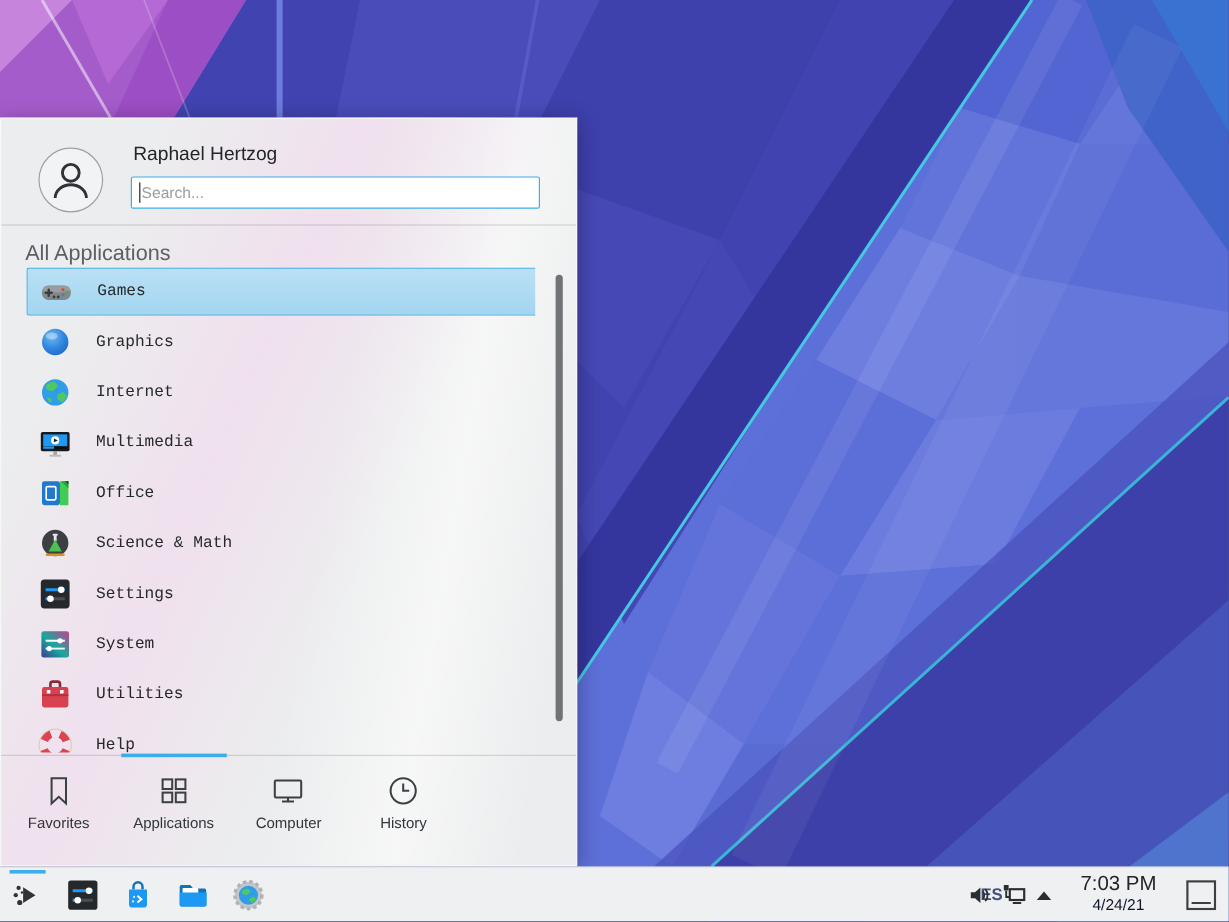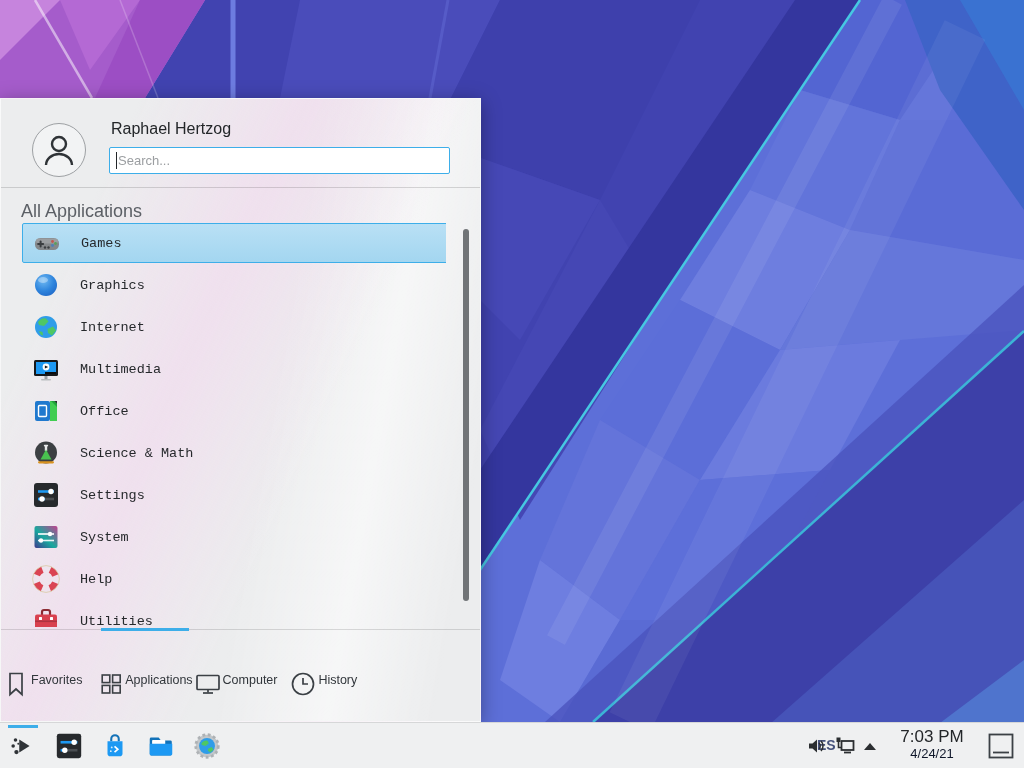--- a/index.html
+++ b/index.html
@@ -38,21 +38,21 @@
   .row .arrow{position:absolute;right:10px;top:13px;}
   .row.selected{background:linear-gradient(#b9e0f5,#a3d6f0);
     border:1px solid #3daee9;}
   .arrow path{fill:#a3a6a8;}
   .row.selected .arrow path{fill:#232629;}
 
   #scrollbar{left:462px;top:130px;width:6px;height:372px;border-radius:3px;background:#717477;}
 
   #tabbar{position:absolute;left:0;top:530px;width:100%;height:94px;
     border-top:1px solid rgba(0,0,0,.13);display:flex;}
-  .tab{position:relative;width:20%;display:flex;flex-direction:row;align-items:center;text-align:right;}
+  .tab{position:relative;width:20%;display:flex;flex-direction:column;align-items:center;text-align:right;}
   .tab .ticon{margin-top:14px;}
   .tab .tlabel{margin-top:5px;font-size:12.5px;color:#31363b;}
   .tab.active::before{content:"";position:absolute;top:-2px;left:4px;right:4px;height:3px;background:#3daee9;}
   .oicon{stroke:#3b4045;fill:none;stroke-width:1.7px;}
 
   
   #taskbar{position:absolute;left:0;top:722px;width:1024px;height:46px;
     background:#eff0f1;border-top:1px solid rgba(0,0,0,.10);box-sizing:border-box;}
   .task-ic{position:absolute;top:8px;width:30px;height:30px;}
   #tb-launcher{left:8px;}
@@ -266,38 +266,38 @@
           <circle cx="11" cy="19.5" r="2.2" fill="#ffffff"></circle>
         </svg>
         <span class="clabel">System</span>
         <svg class="arrow" viewBox="0 0 16 16" width="14" height="14">
             <path d="M5 3 L11 8 L5 13 Z"></path>
           </svg>
       </div>
 
       <div class="row">
         <svg class="cicon" viewBox="0 0 32 32">
-          <circle cx="16" cy="16" r="10" fill="none" stroke="#da4453" stroke-width="6.5" stroke-dasharray="7.85 7.85" transform="rotate(22.5 16 16)"></circle>
-          <circle cx="16" cy="16" r="13.4" fill="none" stroke="#d9c9a5" stroke-width="1" opacity=".8"></circle>
-        </svg>
-        <span class="clabel">Help</span>
-        <svg class="arrow" viewBox="0 0 16 16" width="14" height="14">
-            <path d="M5 3 L11 8 L5 13 Z"></path>
-          </svg>
-      </div>
-
-      <div class="row">
-        <svg class="cicon" viewBox="0 0 32 32">
           <path d="M12 10 v-3 a2 2 0 0 1 2-2 h4 a2 2 0 0 1 2 2 v3" fill="none" stroke="#8c2b33" stroke-width="2.2"></path>
           <rect x="5" y="9.5" width="22" height="17" rx="2" fill="#d8414f"></rect>
           <rect x="5" y="15.5" width="22" height="1.6" fill="#ae3340"></rect>
           <rect x="9" y="12" width="3" height="3" rx=".5" fill="#ffffff"></rect>
           <rect x="20" y="12" width="3" height="3" rx=".5" fill="#ffffff"></rect>
         </svg>
         <span class="clabel">Utilities</span>
+        <svg class="arrow" viewBox="0 0 16 16" width="14" height="14">
+            <path d="M5 3 L11 8 L5 13 Z"></path>
+          </svg>
+      </div>
+
+      <div class="row">
+        <svg class="cicon" viewBox="0 0 32 32">
+          <circle cx="16" cy="16" r="10" fill="none" stroke="#da4453" stroke-width="6.5" stroke-dasharray="7.85 7.85" transform="rotate(22.5 16 16)"></circle>
+          <circle cx="16" cy="16" r="13.4" fill="none" stroke="#d9c9a5" stroke-width="1" opacity=".8"></circle>
+        </svg>
+        <span class="clabel">Help</span>
         <svg class="arrow" viewBox="0 0 16 16" width="14" height="14">
             <path d="M5 3 L11 8 L5 13 Z"></path>
           </svg>
       </div>
     </div>
 
     <div class="abs" id="scrollbar"></div>
 
     <div id="tabbar">
       <div class="tab">

